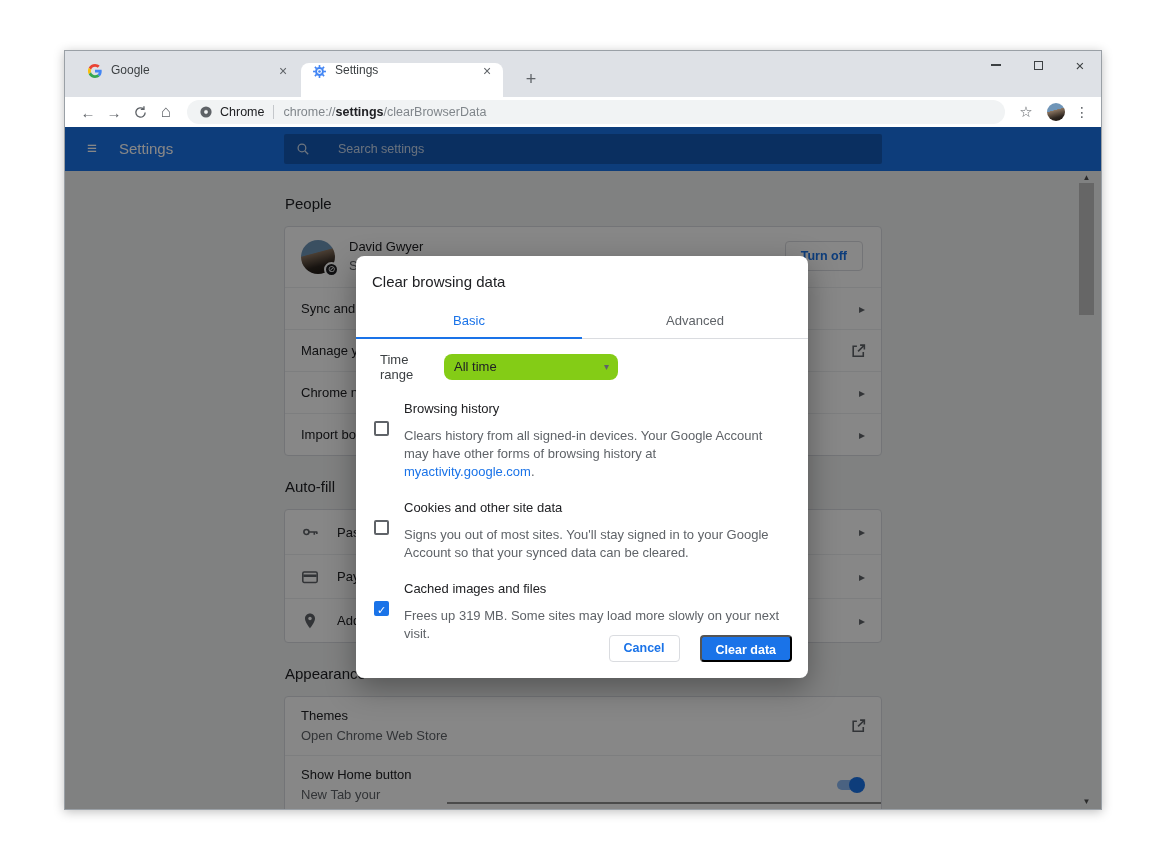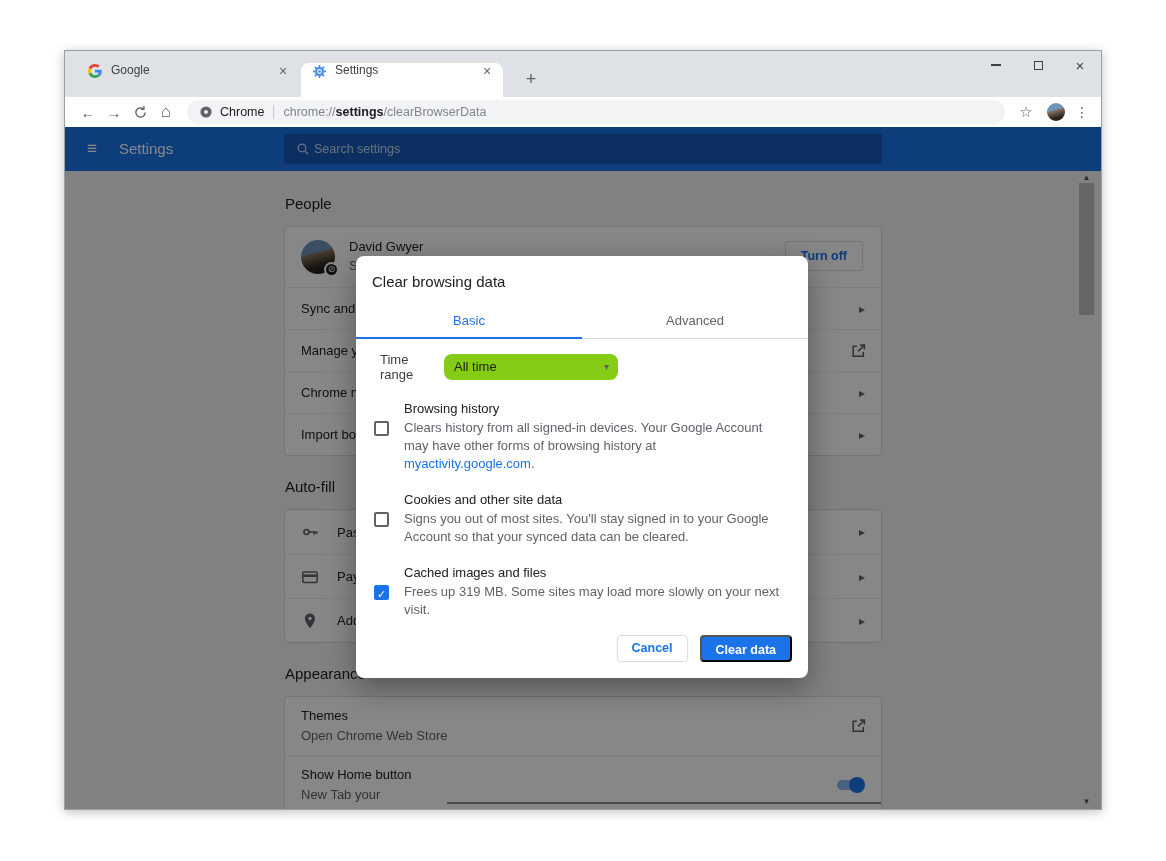--- a/index.html
+++ b/index.html
@@ -43,21 +43,21 @@
     background:linear-gradient(165deg,#6f95b8 0%,#6f95b8 40%,#8a7460 41%,#2e2620 75%,#17120e 100%); }
   .dots { font-size:14px; color:#5f6368; width:18px; text-align:center; }
 
   
   .sheader { position:relative; height:44px; background:#1a73e8; }
   .burger { position:absolute; left:22px; top:0; line-height:44px; color:#fff; font-size:17px; }
   .stitle { position:absolute; left:54px; top:0; line-height:44px; color:#fff; font-size:15px; }
   .ssearch { position:absolute; left:219px; top:7px; width:598px; height:30px;
     background:rgba(0,0,0,0.22); border-radius:2px; display:flex; align-items:center; padding:0 12px; }
   .ssearch input { background:transparent; border:none; outline:none; color:rgba(255,255,255,0.9);
-    font-size:12.5px; margin-left:4px; width:400px; font-family:inherit; }
+    font-size:12.5px; margin-left:28px; width:400px; font-family:inherit; }
   .ssearch input::placeholder { color:rgba(255,255,255,0.75); }
 
   
   .content { position:absolute; left:0; top:120px; right:0; bottom:0; background:#f1f3f4; overflow:hidden; }
   .col { position:absolute; left:219px; width:598px; top:0; }
   .sec-h { font-size:15px; font-weight:400; color:#202124; margin:24px 0 14px 1px; }
   .sec-h.later { margin-top:22px; }
   .card { background:#fff; border:1px solid #dadce0; border-radius:4px; position:relative; }
   .row { position:relative; border-top:1px solid #eceef0; }
   .row:first-child { border-top:none; }
@@ -117,23 +117,23 @@
   .trow .tr-label { width:64px; font-size:13px; color:#3c4043; flex:none; }
   .select { position:relative; width:174px; height:26px; background:#84cc16; border-radius:8px;
     font-size:13px; color:#202124; line-height:26px; padding-left:10px; }
   .select .caret { position:absolute; right:9px; top:0; color:#5f6368; font-size:10px; }
   .item { display:flex; margin-top:19px; }
   .cb { flex:none; width:15px; height:15px; border:2px solid #5f6368; border-radius:2px;
     margin-top:20px; text-align:center; font-size:11px; line-height:14px; color:transparent; }
   .cb.checked { border-color:#1a73e8; background:#1a73e8; color:#fff; }
   .itext { margin-left:15px; padding-right:4px; }
   .ititle { font-size:13px; color:#202124; }
-  .idesc { font-size:13px; color:#5f6368; line-height:18px; margin-top:3px; }
+  .idesc { font-size:13px; color:#5f6368; line-height:18px; margin-top:11px; }
   .idesc a { color:#1a73e8; text-decoration:none; }
-  .dlg-footer { position:absolute; right:16px; bottom:16px; display:flex; gap:12px; }
+  .dlg-footer { position:absolute; right:16px; bottom:16px; display:flex; gap:20px; }
   .btn { height:27px; padding:0 14px; border-radius:4px; font-size:12.5px; font-weight:700; line-height:27px; }
   .btn.cancel { border:1px solid #dadce0; background:#fff; color:#1a73e8; line-height:25px; }
   .btn.primary { background:#1a73e8; color:#fff; }
   svg { display:block; }
 </style>
 </head>
 <body>
 
 <div class="stage">
   <div class="window">

